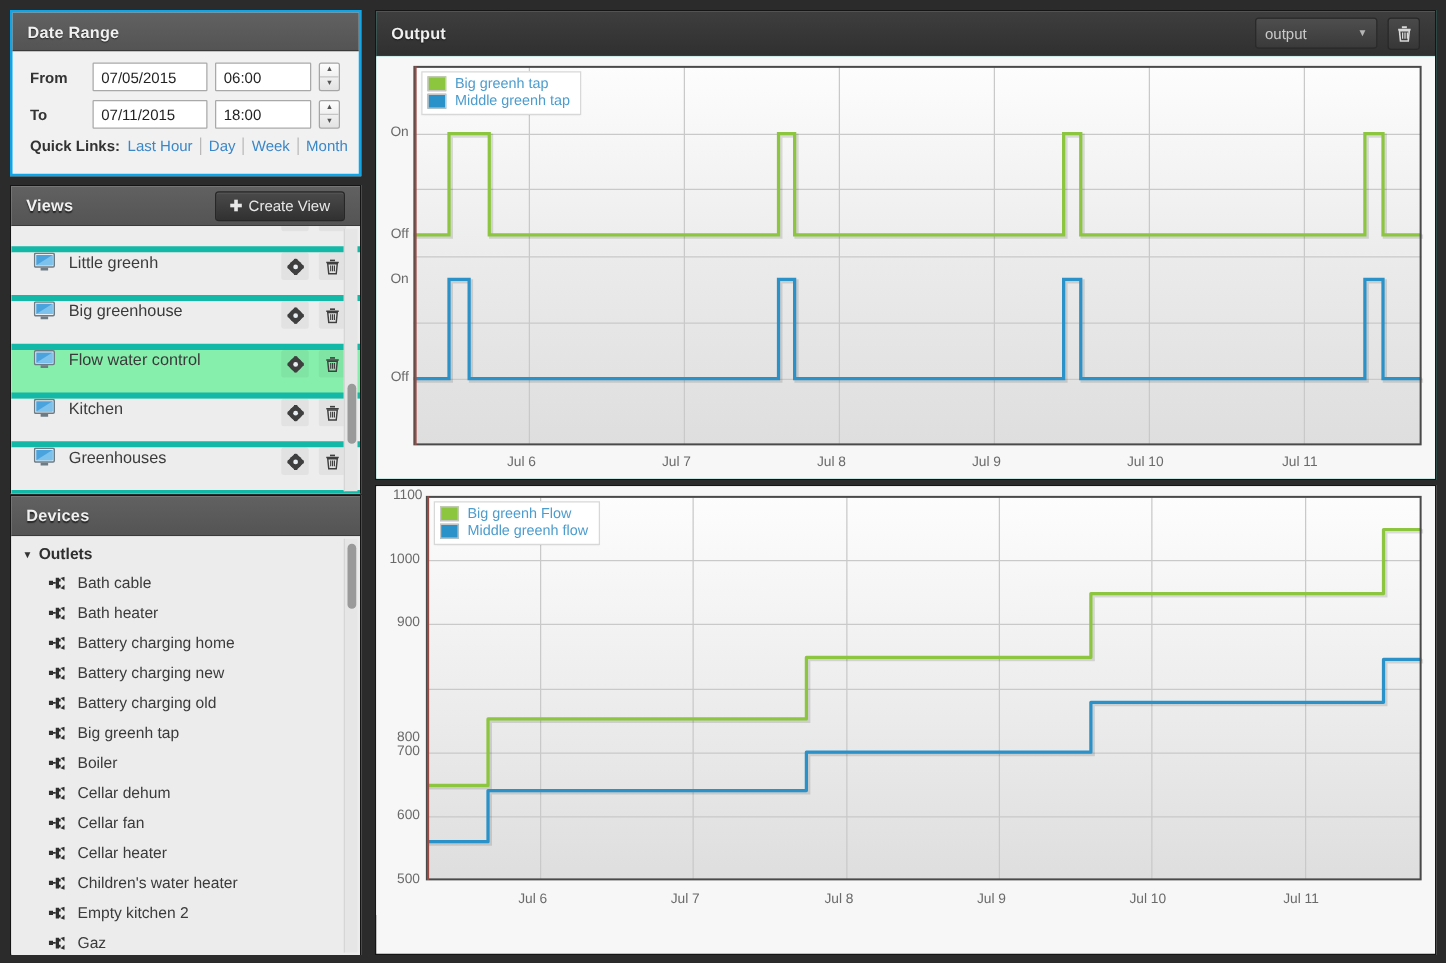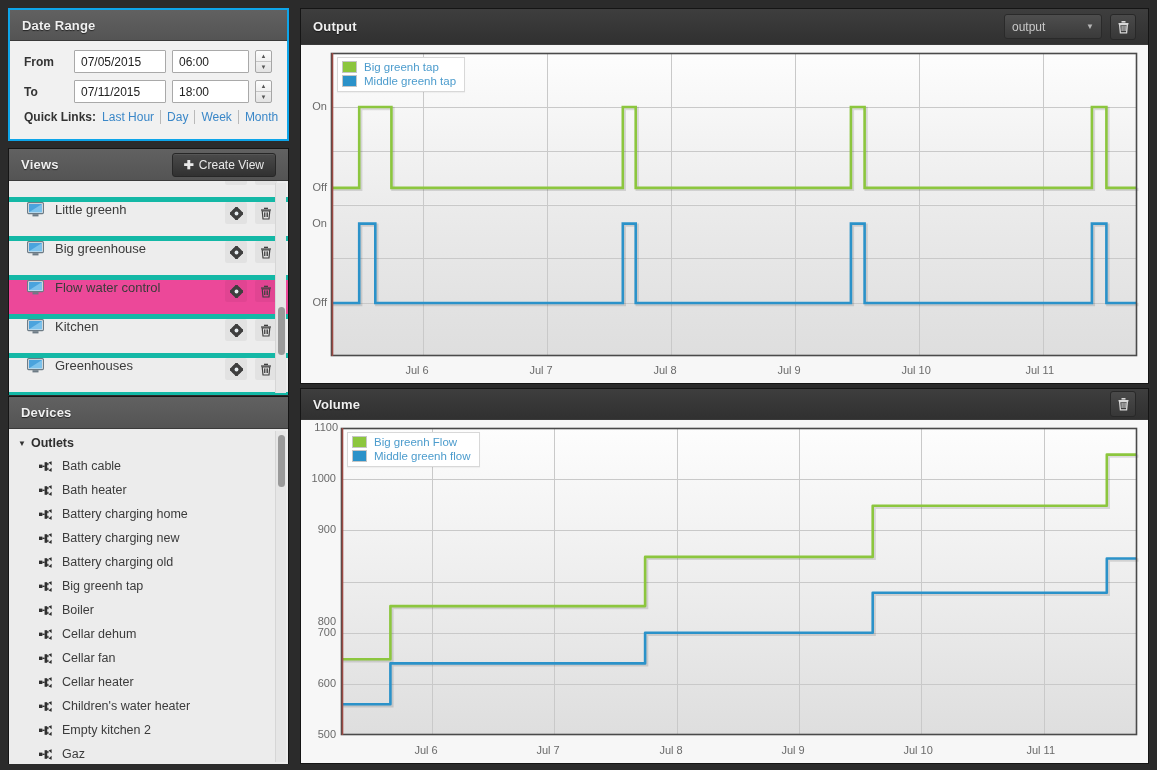--- a/index.html
+++ b/index.html
@@ -132,21 +132,21 @@
     background: #ededed;
   }
   .view-row {
     height: 39px;
     display: flex; align-items: flex-start;
     border-bottom: 5px solid #14b8a6;
     padding-left: 18px;
     background: #ededed;
     cursor: pointer;
   }
-  .view-row.selected { background: #ec4899; }
+  .view-row.selected { background: #86efac; }
   .view-row .vname {
     flex: 1;
     font-size: 13px;
     color: #3b3b3b;
     margin-left: 11px;
   }
   .icon-btn {
     width: 22px; height: 22px;
     border-radius: 2px;
     background: rgba(0,0,0,.045);
@@ -767,35 +767,20 @@
           </div>
           <div class="legend-item">
             <span class="legend-swatch" style="background: rgb(43, 146, 201);"></span>
             <span class="legend-label">Middle greenh tap</span>
           </div>
         </div>
       </div>
   </div>
 
   <div class="panel" id="volume-panel">
-    <div class="panel-header">
-      <span class="panel-title">Volume</span>
-      <div class="hdr-right">
-        <div class="hdr-icon-btn">
-          <svg width="13" height="14" viewBox="0 0 13 14">
-            <rect x="1.5" y="3" width="10" height="1.4" fill="#d8d8d8"></rect>
-            <rect x="4.5" y="1" width="4" height="1.6" fill="#d8d8d8"></rect>
-            <path d="M2.6 4.6 h7.8 l-.8 8.2 h-6.2 z" fill="none" stroke="#d8d8d8" stroke-width="1.3"></path>
-            <rect x="4.6" y="6" width="1" height="5" fill="#d8d8d8"></rect>
-            <rect x="6.5" y="6" width="1" height="5" fill="#d8d8d8"></rect>
-            <rect x="8.4" y="6" width="1" height="5" fill="#d8d8d8"></rect>
-          </svg>
-        </div>
-      </div>
-    </div>
     <div class="chart-area" id="volume-chart-area" style="width: 847px; height: 343px;">
         <svg width="847" height="343" class="chart-svg">
           <defs>
             <linearGradient id="vg1" x1="0" y1="0" x2="0" y2="1">
               <stop offset="0%" stop-color="#fdfdfd"></stop>
               <stop offset="100%" stop-color="#dedede"></stop>
             </linearGradient>
           </defs>
           <rect x="40" y="8" width="796" height="307" fill="url(#vg1)"></rect>
           <line x1="131.5" y1="8" x2="131.5" y2="315" stroke="#c9c9c9" stroke-width="1"></line>

